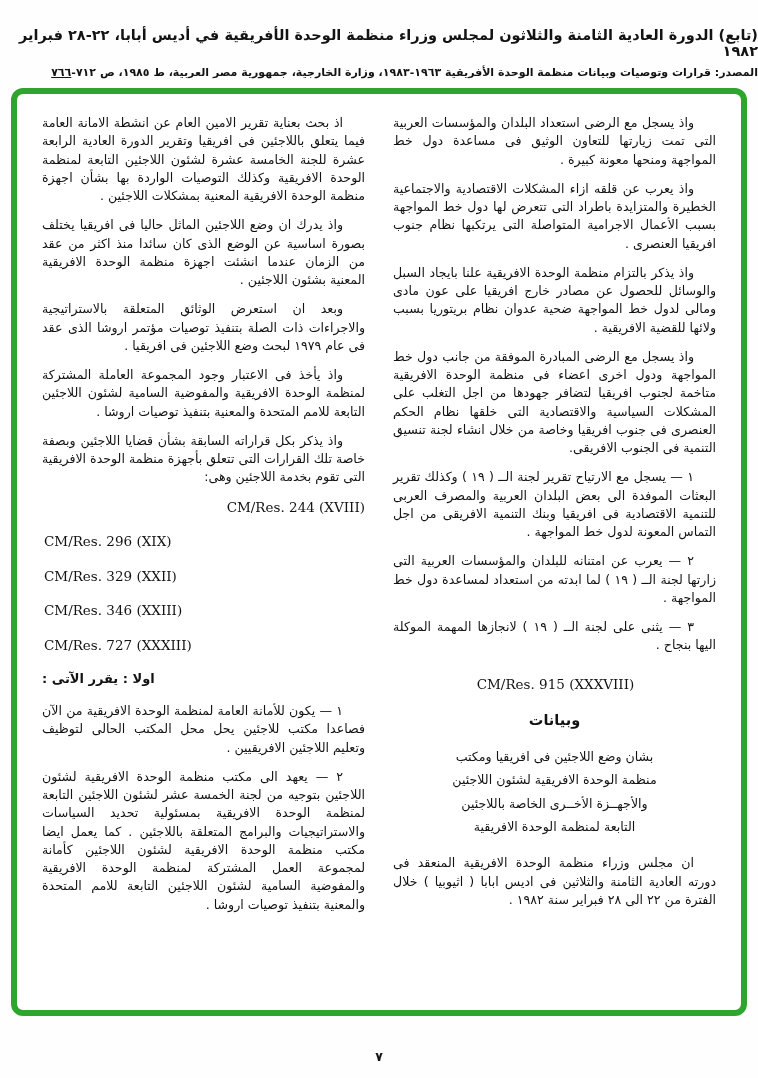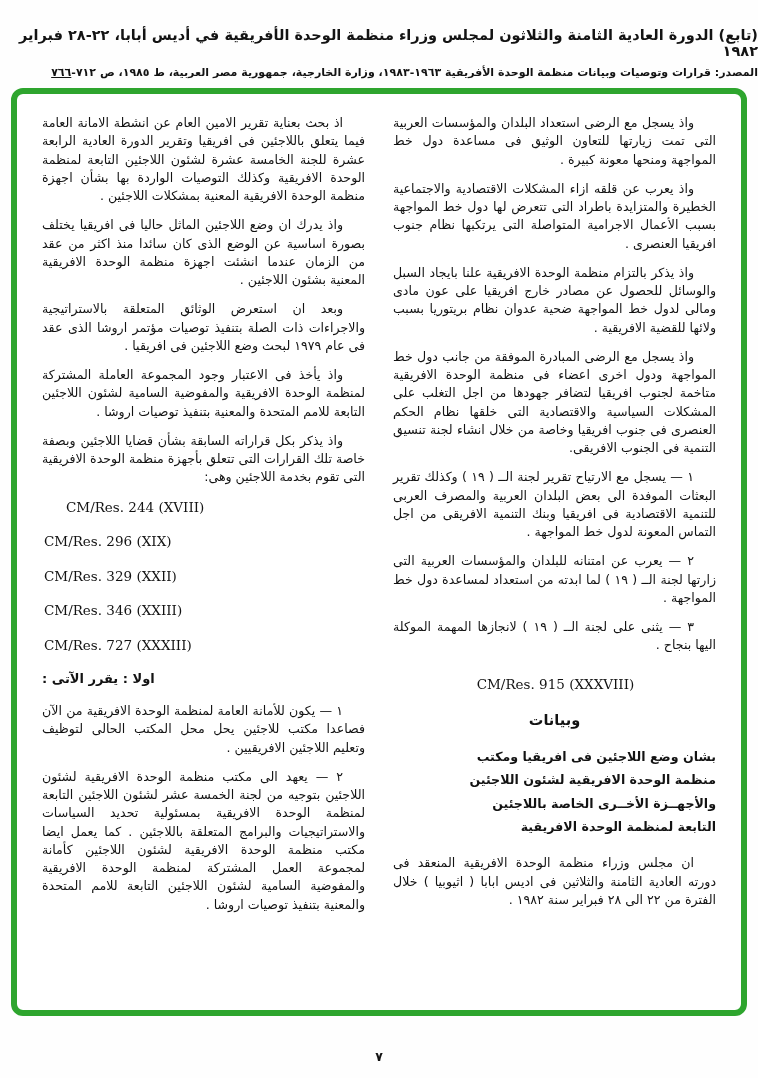--- a/index.html
+++ b/index.html
@@ -64,38 +64,38 @@
   }
   .p:last-child { margin-bottom: 0; }
   
   .cmres {
     direction: ltr;
     text-align: left;
     font-family: "DejaVu Serif", serif;
     font-size: 13.5px;
     margin: 0 0 15px 2px;
   }
-  .cmres-indent { margin-left: 24px; }
+  .cmres-indent { margin-left: 51px; text-align: right; }
   .res-list { margin-top: 4px; }
   .decree-code {
     direction: ltr;
     text-align: center;
     font-family: "DejaVu Serif", serif;
     font-size: 13.5px;
     margin: 20px 0 16px 2px;
   }
   .decree-title {
     text-align: center;
     font-weight: bold;
     font-size: 14.5px;
     margin: 6px 0 14px 0;
   }
   .decree-subtitle {
-    text-align: right;
-    font-weight: bold;
+    text-align: center;
+    font-weight: normal;
     font-size: 12.6px;
     line-height: 1.85;
   }
   .closing {
     text-align: justify;
     text-indent: 22px;
     margin-top: 16px;
   }
   .decision-heading {
     font-weight: bold;

